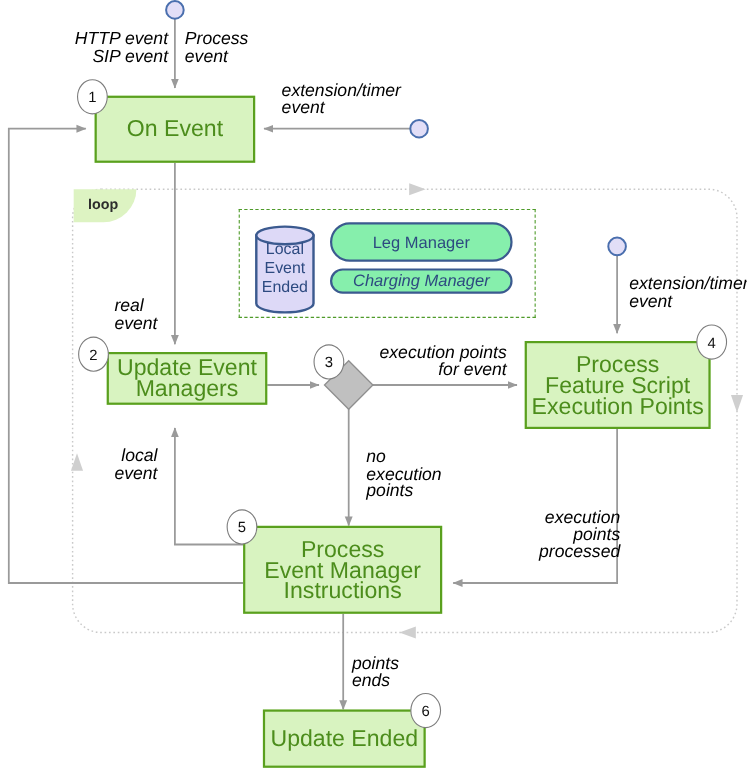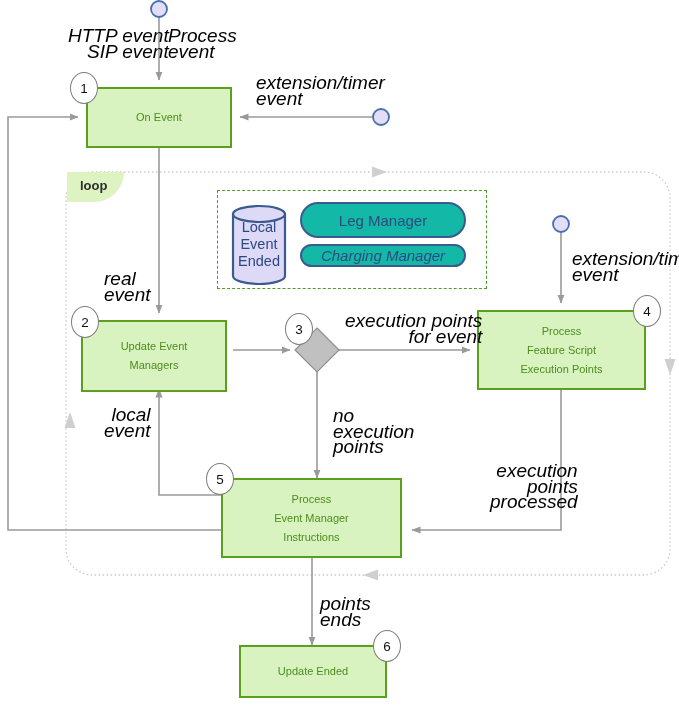--- a/index.html
+++ b/index.html
@@ -1,46 +1,46 @@
 <!DOCTYPE html>
 <html><head>
 <meta charset="utf-8">
 <style>
   html,body{margin:0;padding:0;background:#ffffff;}
   body{width:679px;height:708px;font-family:"Liberation Sans","DejaVu Sans",sans-serif;}
   #diagram-root{position:relative;width:679px;height:708px;overflow:hidden;}
   svg.layer{position:absolute;left:0;top:0;width:679px;height:708px;}
   .edge-label{
-    position:absolute;font-style:italic;font-size:19px;color:#000;
+    position:absolute;font-style:italic;font-size:16px;color:#000;
     line-height:15.5px;white-space:pre;
   }
   .node{
     position:absolute;box-sizing:border-box;
     background:#d8f3c0;border:2.5px solid #5aa01e;
-    color:#4c8d1c;font-size:11px;text-align:center;
+    color:#4c8d1c;font-size:21px;text-align:center;
     display:flex;align-items:center;justify-content:center;
     line-height:19px;
   }
   .badge{
     position:absolute;width:26px;height:30px;border-radius:50%;
     background:#ffffff;border:1.3px solid #7c7c7c;
     display:flex;align-items:center;justify-content:center;
     font-size:13.5px;color:#111;font-style:normal;z-index:5;
   }
   .loop-label{
     position:absolute;font-weight:bold;font-size:13px;
     color:#2d2d2d;z-index:4;
   }
   .mgr-box{
     position:absolute;box-sizing:border-box;
     border:1.6px dashed #4f9b2a;background:transparent;
   }
   .mgr-pill{
     position:absolute;box-sizing:border-box;
-    background:#14b8a6;border:2.2px solid #3b5a8f;border-radius:22px;
+    background:#86efac;border:2.2px solid #3b5a8f;border-radius:22px;
     color:#2d4a80;font-size:15px;display:flex;align-items:center;
     justify-content:center;
   }
   .cyl-text{
     position:absolute;color:#2d4a80;font-size:14.5px;text-align:center;
     line-height:17px;z-index:3;display:flex;align-items:center;
     justify-content:center;flex-direction:column;
   }
 </style>
 </head>
@@ -119,21 +119,21 @@
   </svg>
   <div class="loop-label" style="left:80px;top:178px;">loop</div>
 
   <div class="node" style="left:86px;top:87px;width:146px;height:61px;">
     <span>On Event</span>
   </div>
   <div class="badge" style="left:70px;top:72px;">
     <span>1</span>
   </div>
 
-  <div class="node" style="left:81px;top:320px;width:146px;height:72px;white-space:pre-line;align-items:center;">
+  <div class="node" style="left:97px;top:320px;width:146px;height:48px;white-space:pre-line;align-items:center;">
     <span>Update Event
 Managers</span>
   </div>
   <div class="badge" style="left:71px;top:306px;">
     <span>2</span>
   </div>
 
   <div class="badge" style="left:285px;top:313px;">
     <span>3</span>
   </div>

